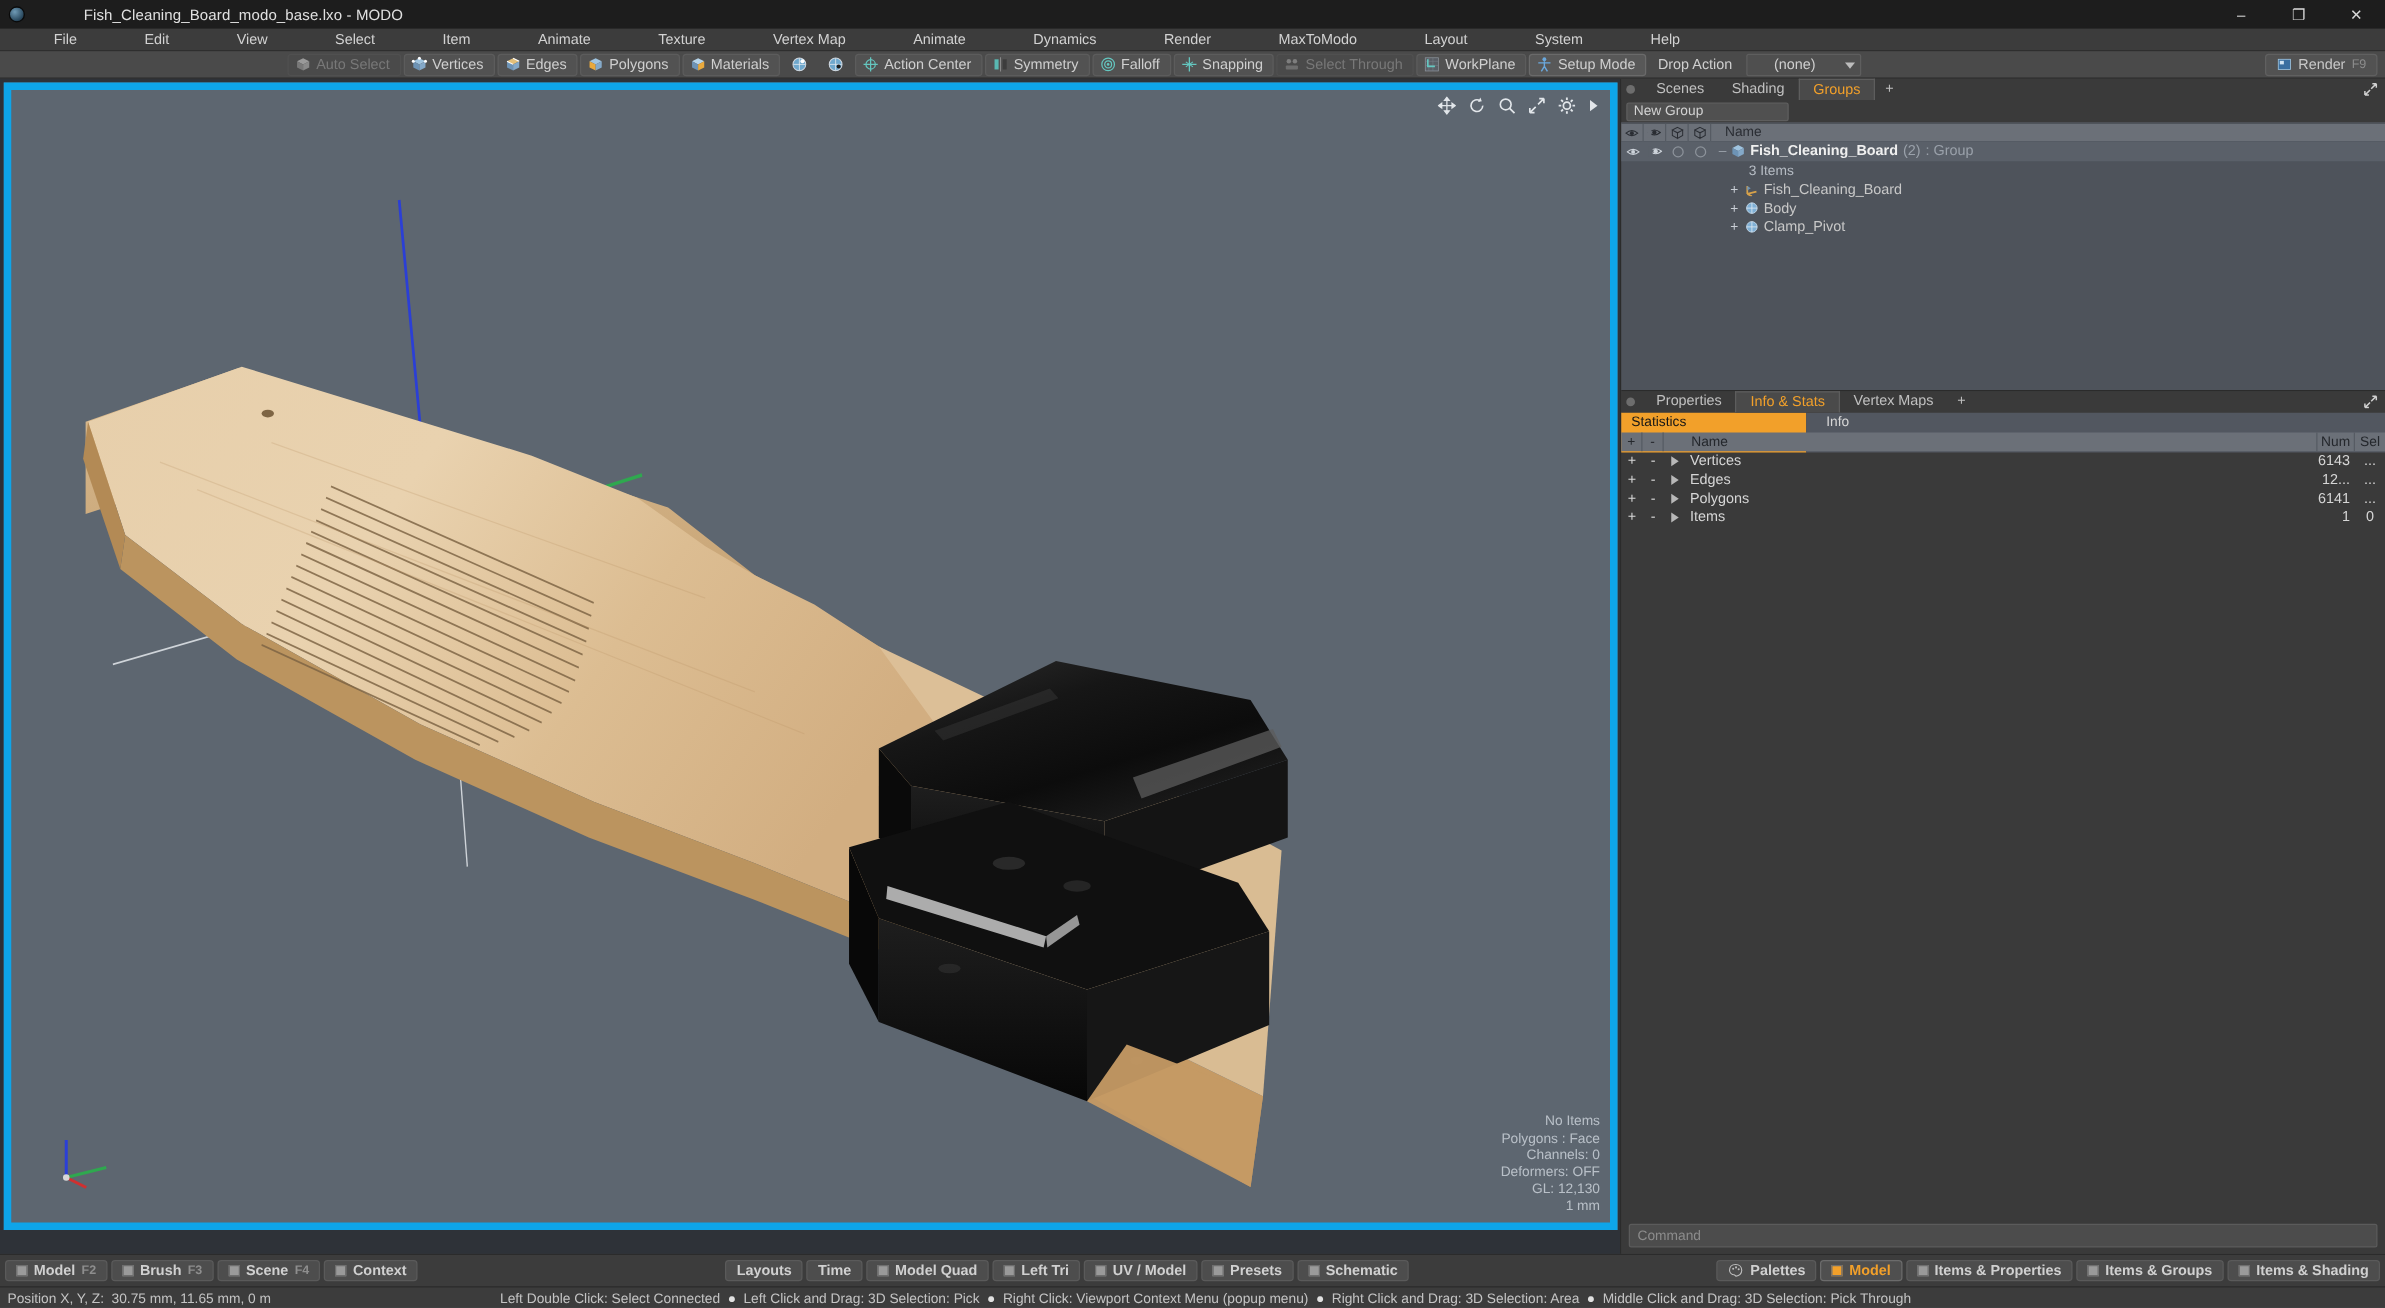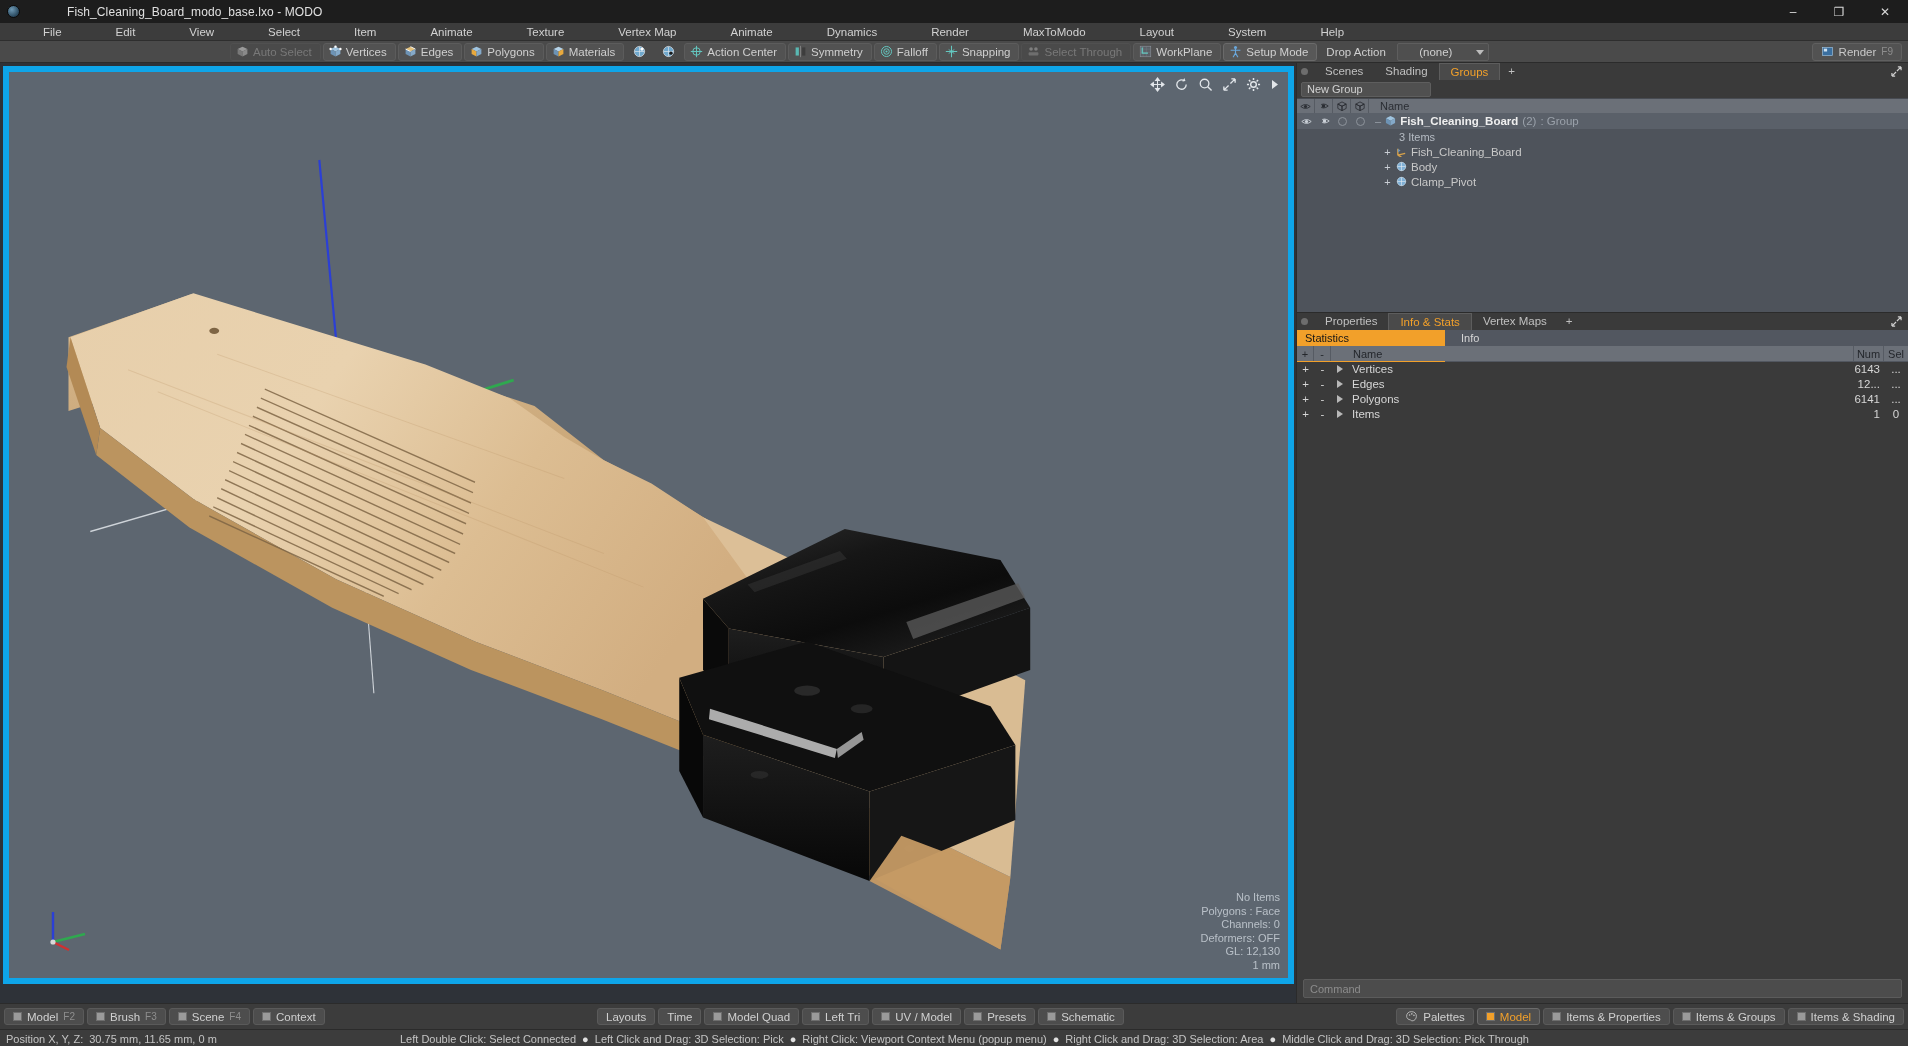--- a/index.html
+++ b/index.html
@@ -128,21 +128,21 @@
 
   .cmdbar { height:19px; margin:4px 6px 5px 6px; background:#4c4c4c;
     border:1px solid #5b5b5b; border-radius:2px; display:flex; align-items:center;
     padding-left:6px; font-size:11px; color:#8c8c8c; }
 
   
   .botbar { height:26px; background:#3c3c3c; display:flex; align-items:center;
     border-top:1px solid #2b2b2b; padding:0 4px; gap:3px; }
   .bbtn { height:17px; display:flex; align-items:center; gap:5px; padding:0 8px;
     font-size:11.5px; color:#d0d0d0; background:#4d4d4d; border:1px solid #5a5a5a;
-    border-radius:3px; white-space:nowrap; }
+    border-radius:3px; white-space:nowrap;font-weight:bold; }
   .bbtn .fk { color:#8e8e8e; font-size:10px; }
   .bbtn.orange { background:#4f4f4f; border-color:#6b6b6b; }
   .bbtn.orange .sw { background:#f2a02a; }
   .sw { width:9px; height:9px; border:1px solid #6e6e6e; background:#9a9a9a; }
   .spacer { flex:1 1 auto; }
 
   .statusbar { height:19px; background:#3c3c3c; display:flex; align-items:center;
     font-size:11px; color:#c4c4c4; border-top:1px solid #2b2b2b; padding-left:6px;
     position:relative; }
   .status-hints { position:absolute; left:400px; display:flex; align-items:center; gap:0; }

